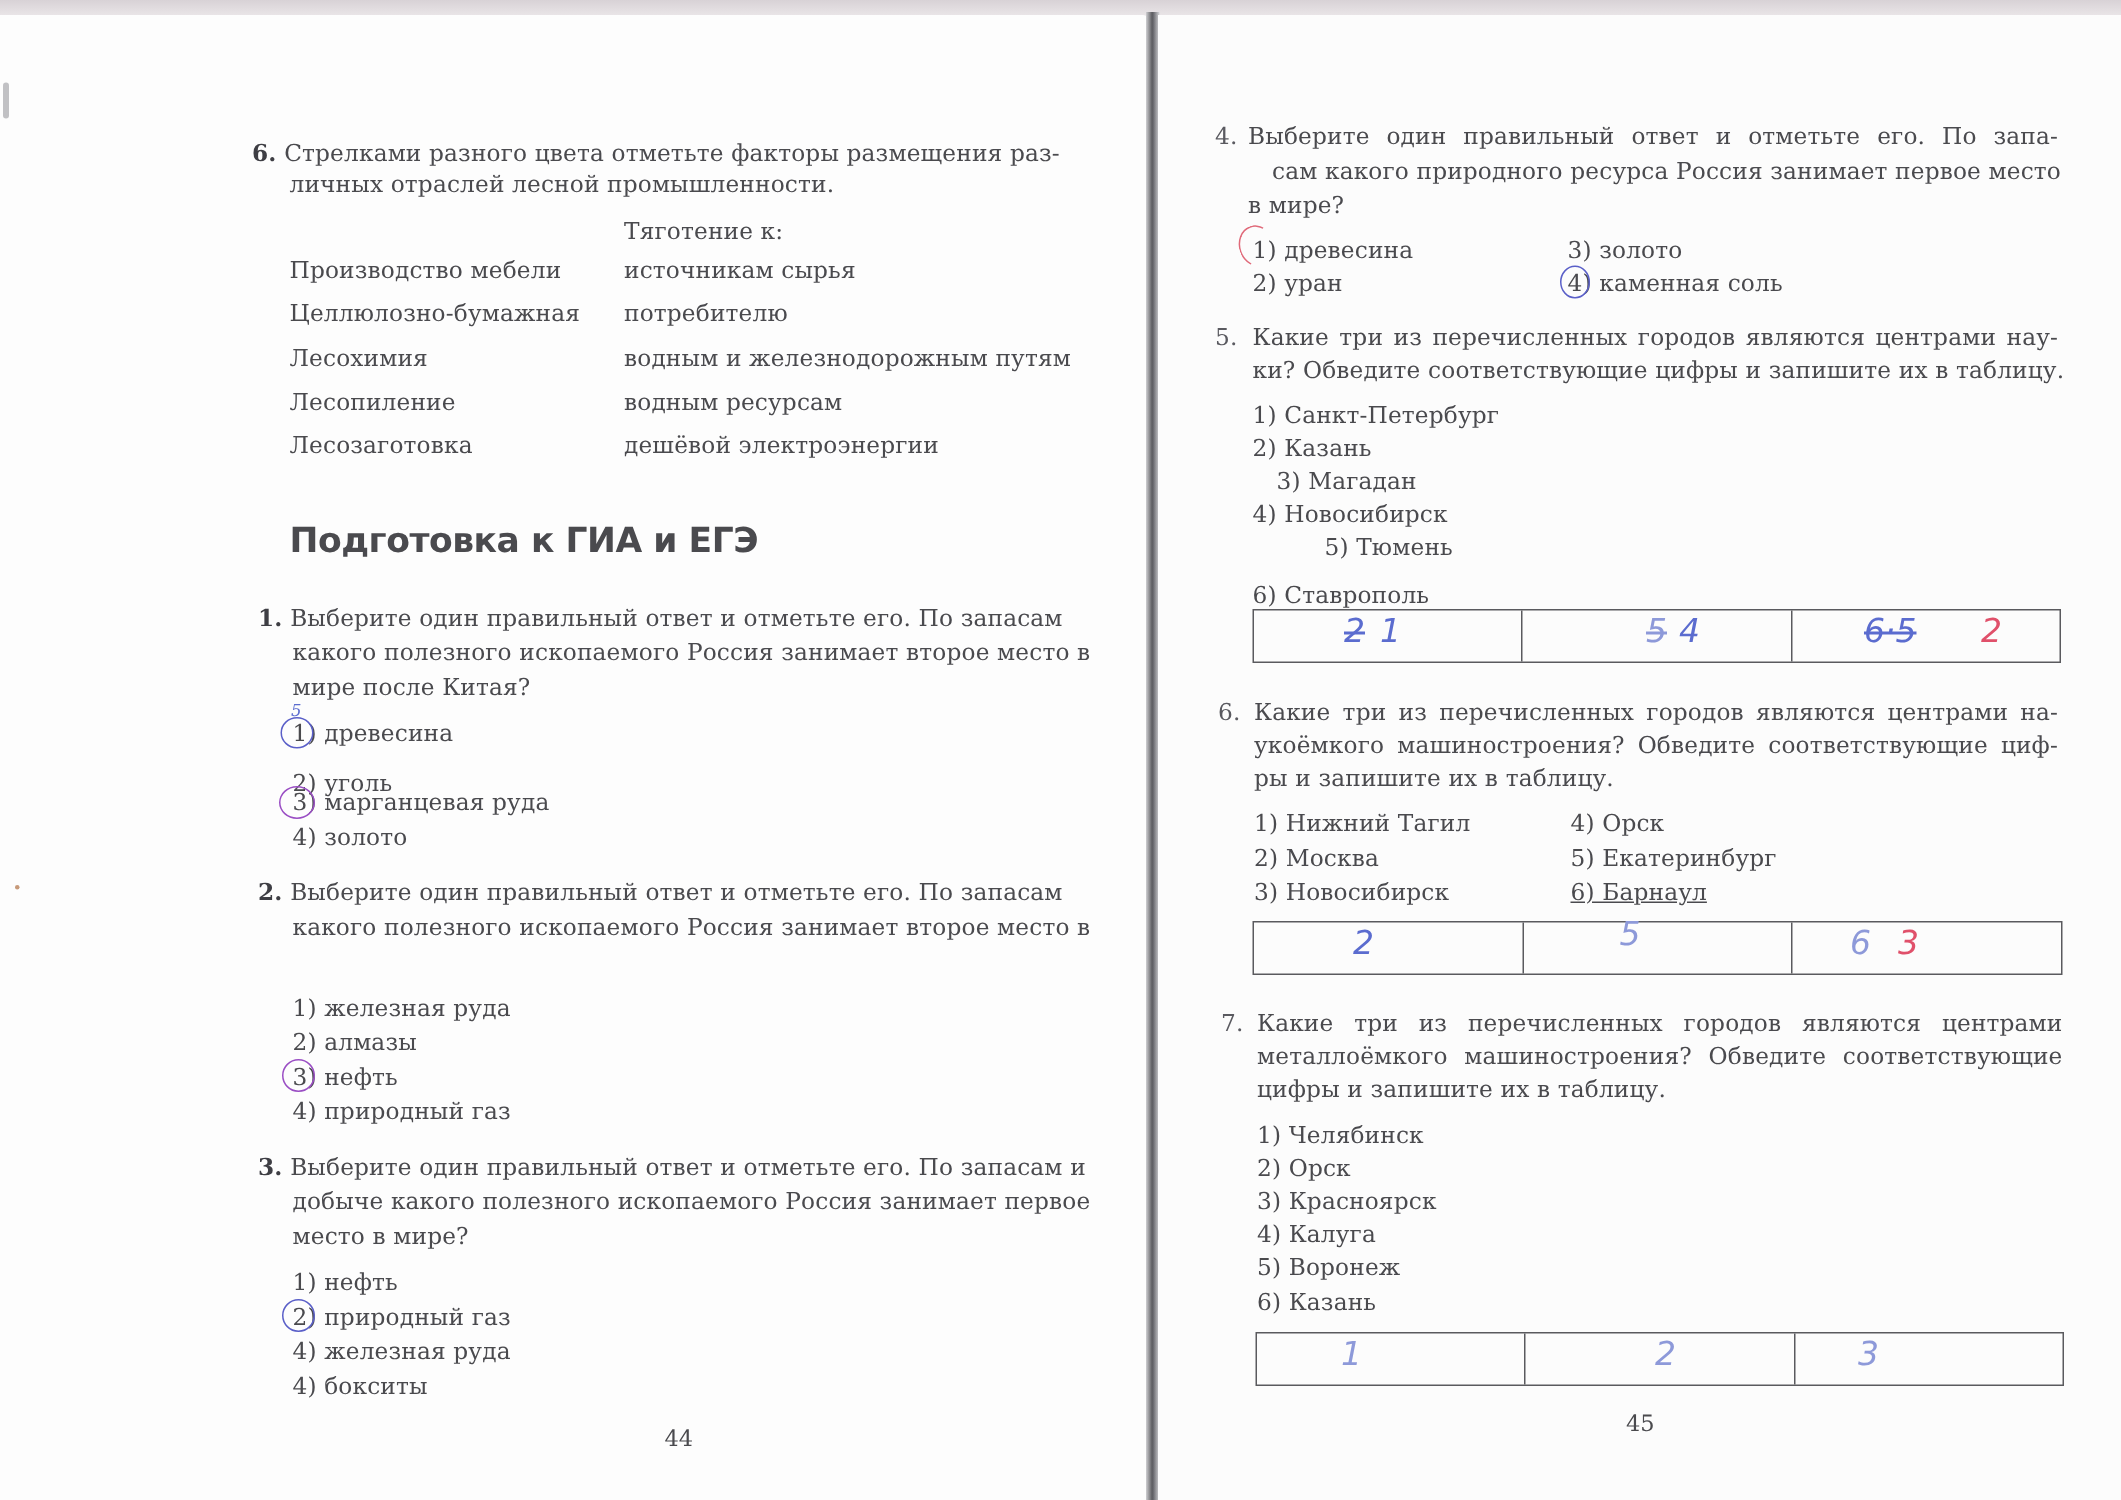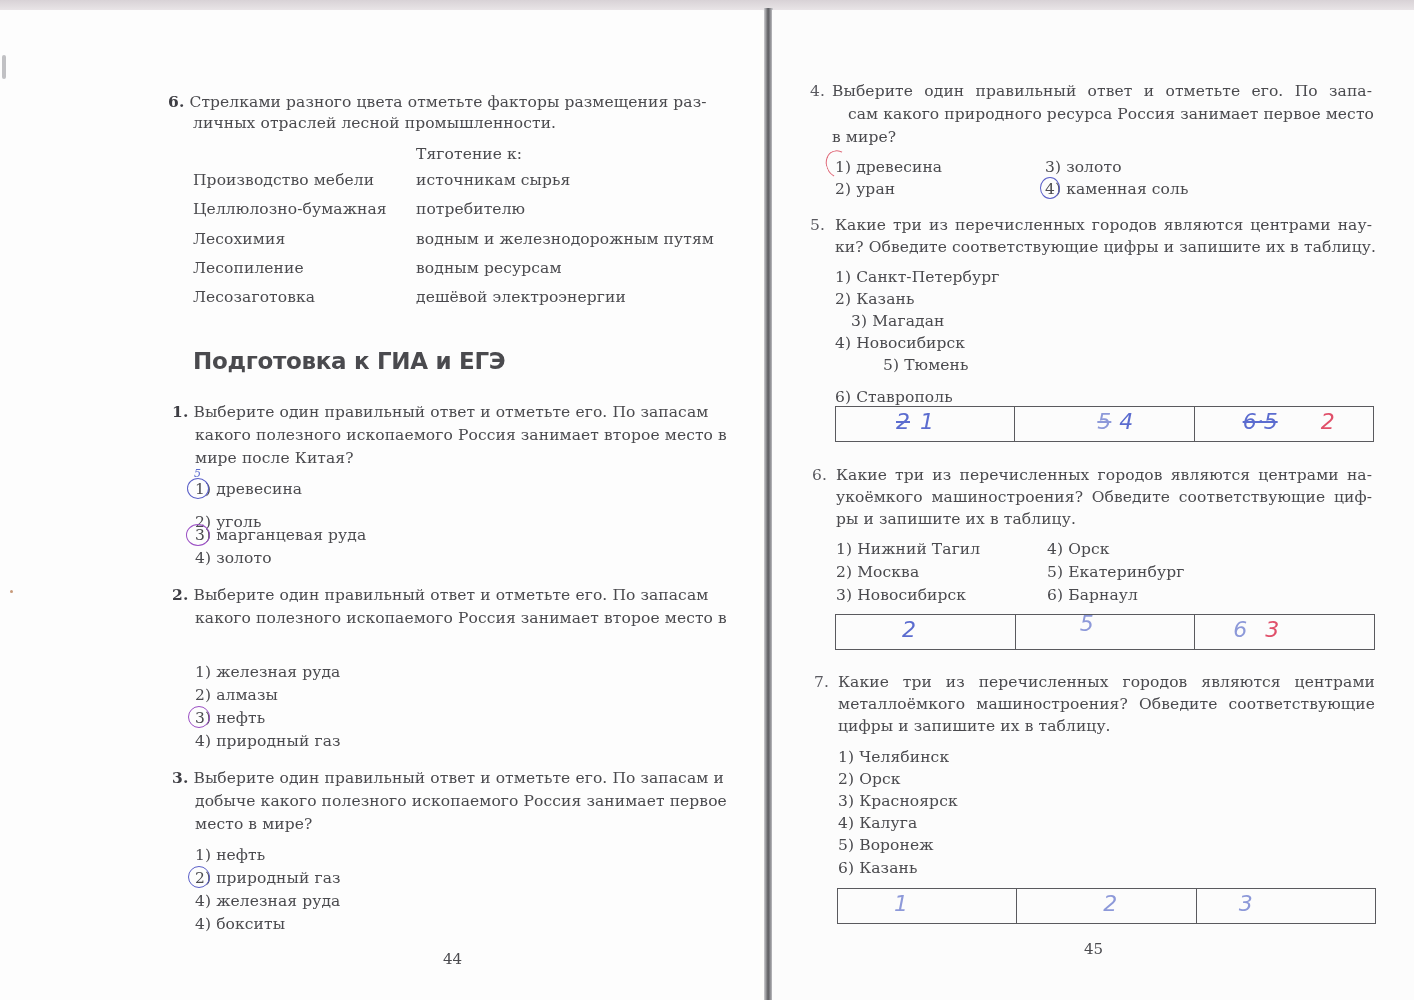--- a/index.html
+++ b/index.html
@@ -155,21 +155,21 @@
     <span class="qnum qnum-light">6.</span>
   </div>
   <div class="t justify" style="left:836px;top:464px;width:536px;">Какие три из перечисленных городов являются центрами на-</div>
   <div class="t justify" style="left:836px;top:486px;width:536px;">укоёмкого машиностроения? Обведите соответствующие циф-</div>
   <div class="t" style="left:796px;top:508px;margin-left:40px;">ры и запишите их в таблицу.</div>
   <div class="t" style="left:836px;top:538px;">1) Нижний Тагил</div>
   <div class="t" style="left:836px;top:561px;">2) Москва</div>
   <div class="t" style="left:836px;top:584px;">3) Новосибирск</div>
   <div class="t" style="left:1047px;top:538px;">4) Орск</div>
   <div class="t" style="left:1047px;top:561px;">5) Екатеринбург</div>
-  <div class="t" style="left:1047px;top:584px;">6) Барнаул</div>
+  <div class="t" style="left:1047px;top:584px;text-decoration:underline;">6) Барнаул</div>
 
   <div class="answer-table" style="left:835px;top:614px;width:540px;">
     <div class="answer-cell">
       <span class="hw blue" style="left:66px;">2</span>
     </div>
     <div class="answer-cell">
       <span class="hw blue-faint" style="left:64px;top:-4px;">5</span>
     </div>
     <div class="answer-cell">
       <span class="hw blue-faint" style="left:38px;">6</span>

